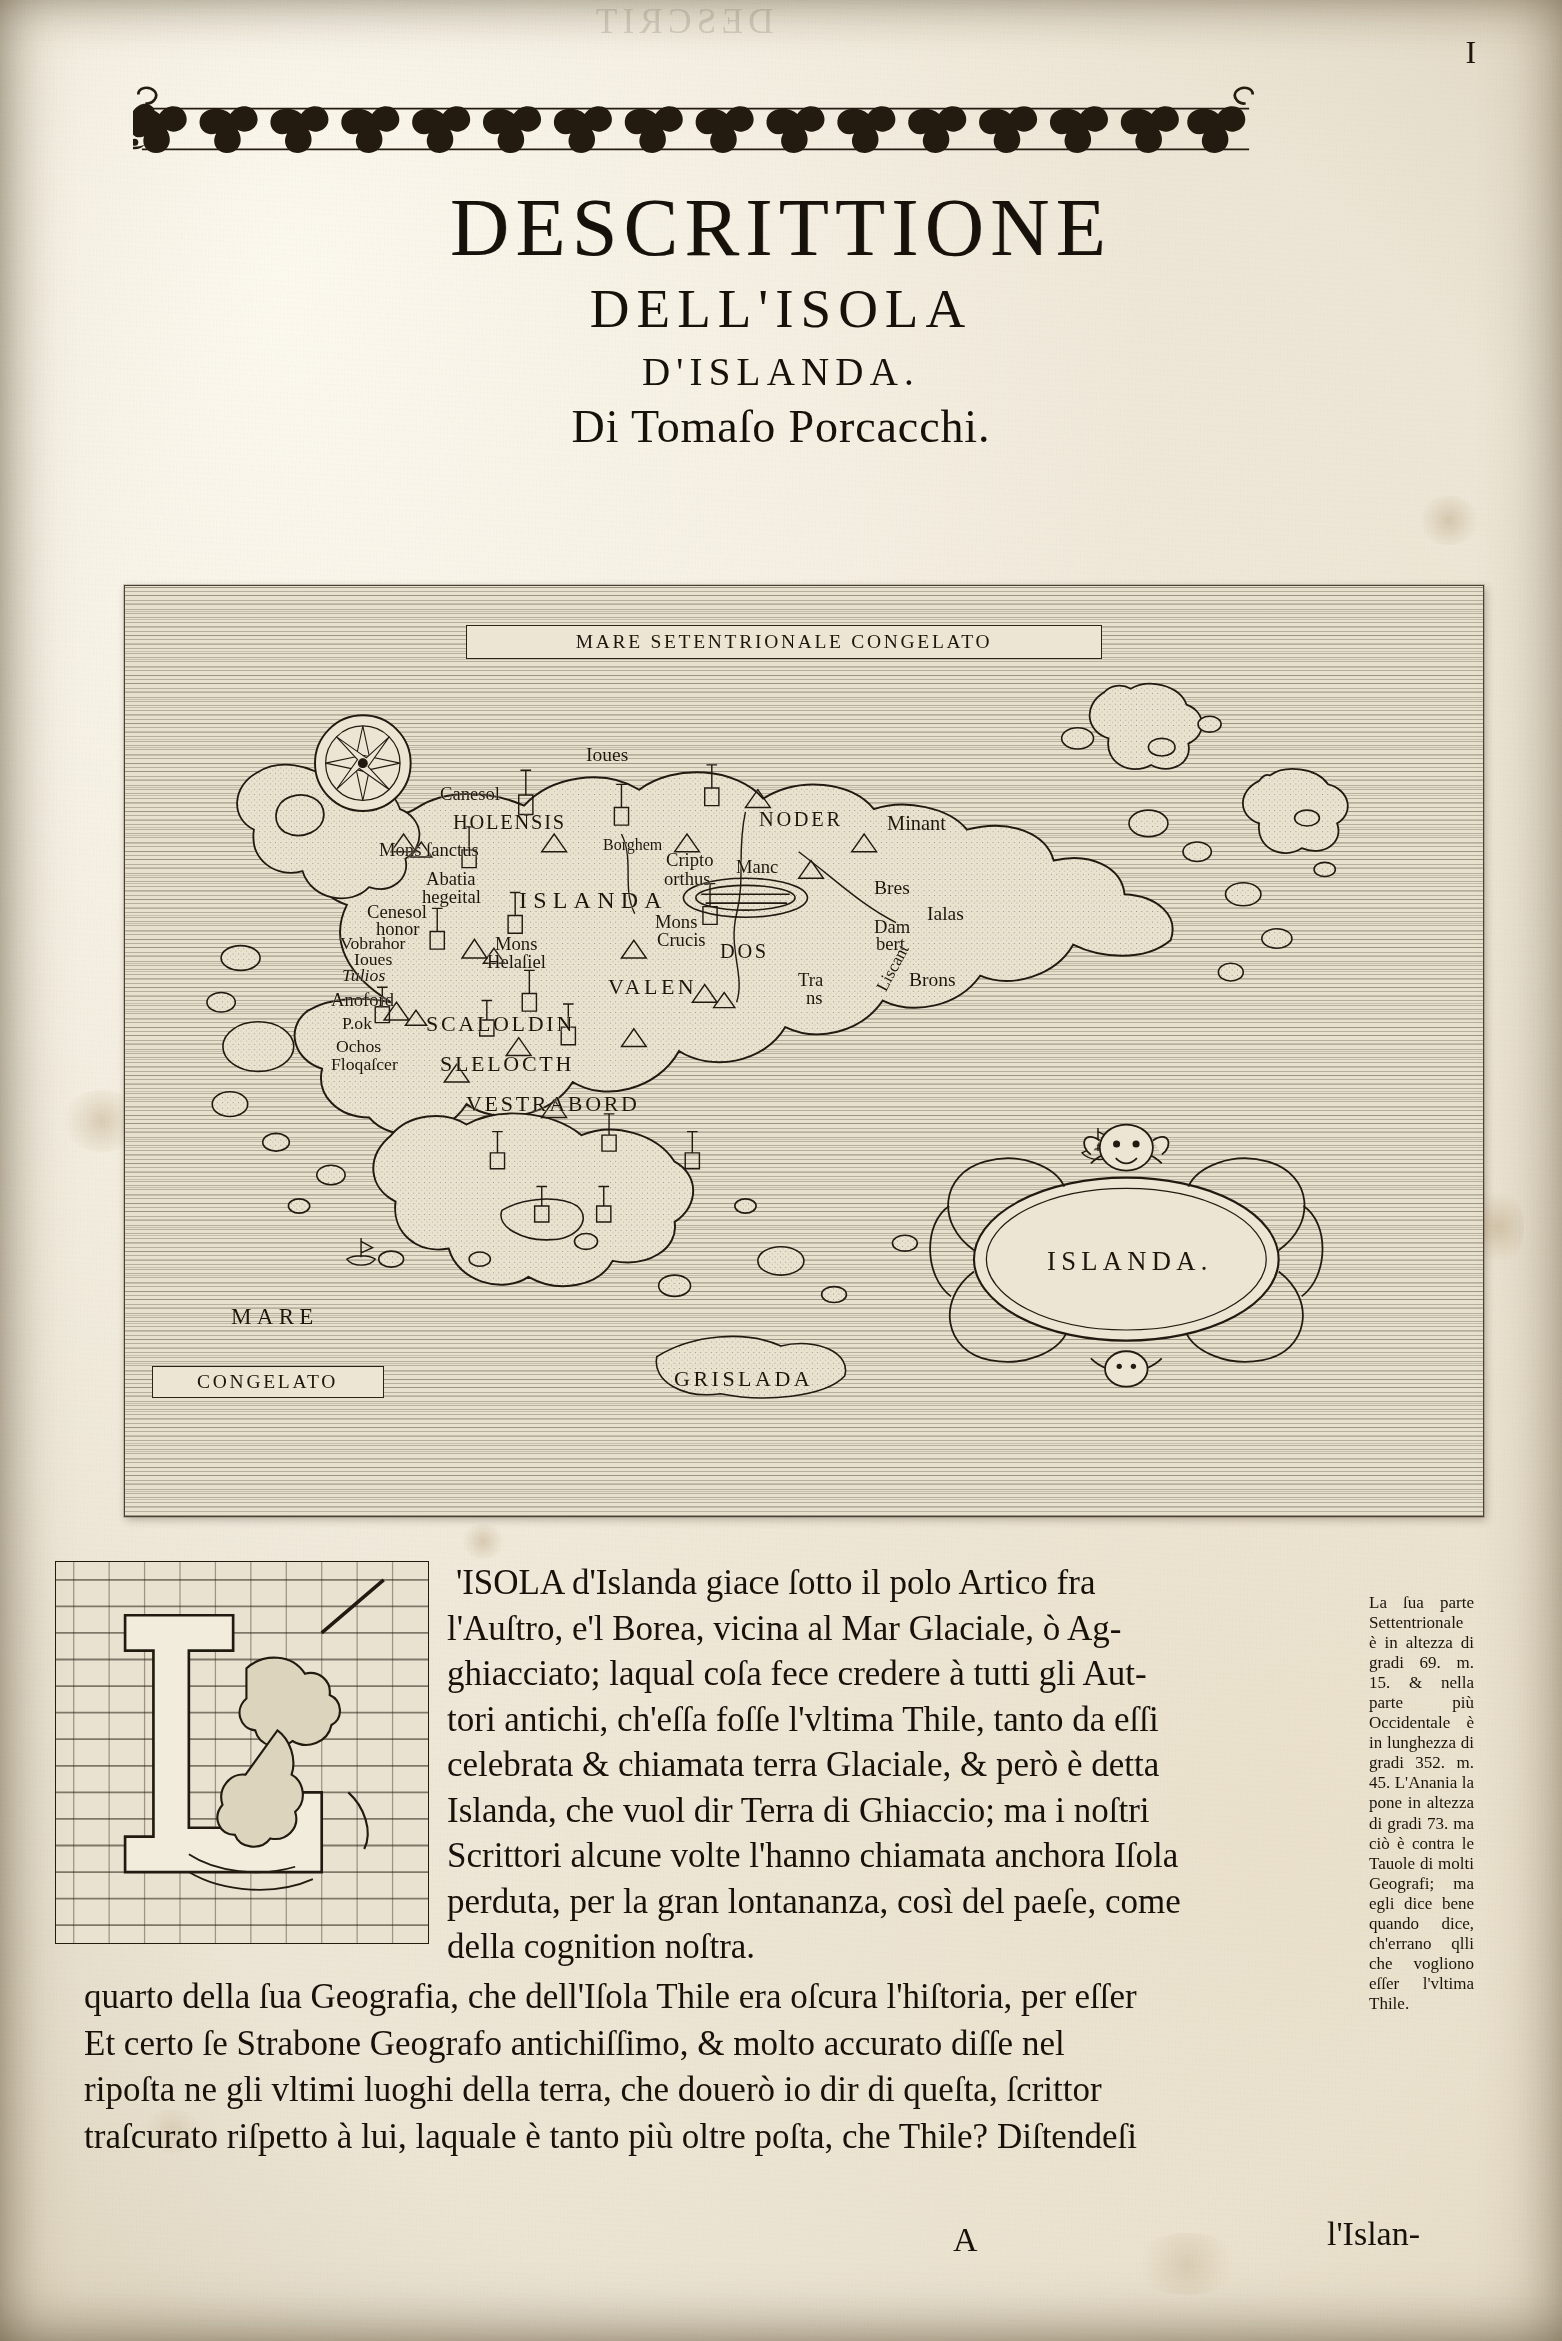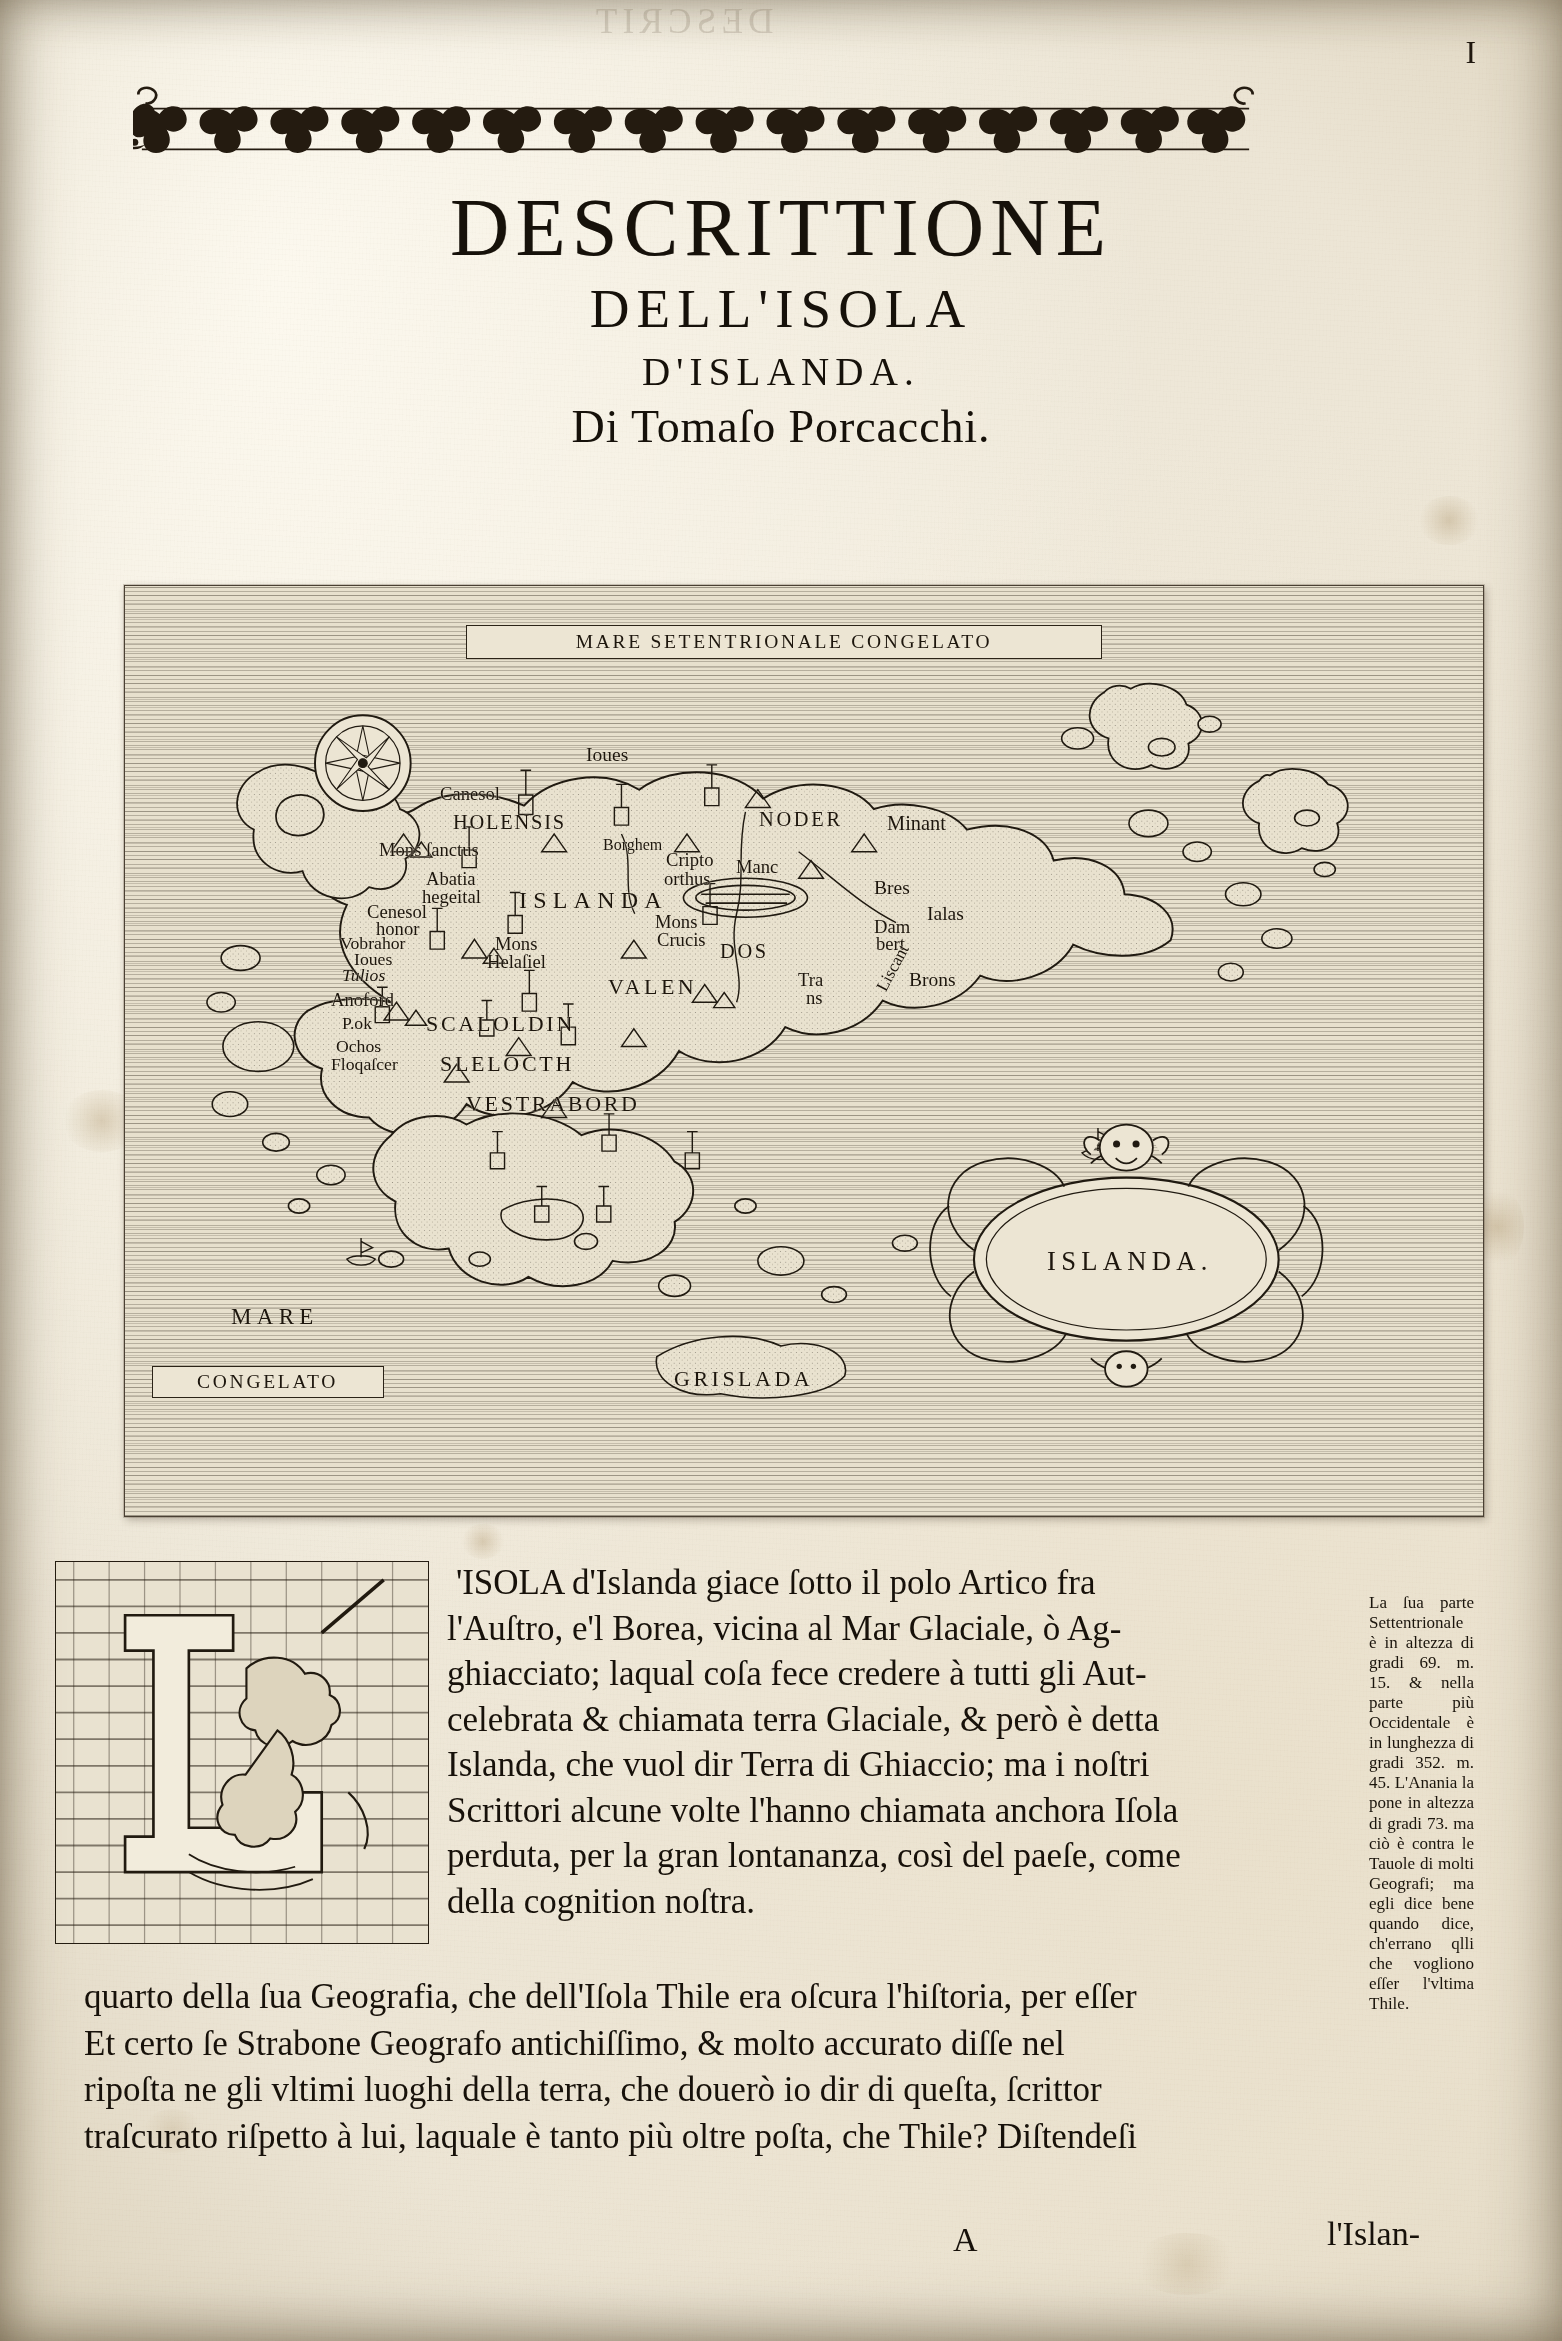--- a/index.html
+++ b/index.html
@@ -611,20 +611,21 @@
       <g stroke="#211a10" stroke-width="2" fill="none">
         <path d="M150,330 c30,20 80,26 120,14 M150,350 c40,24 100,26 140,8"></path>
       </g>
     </svg>
   </div>
 
   <div class="maincol">
     <div class="firstline">'ISOLA d'Islanda giace ſotto il polo Artico fra</div>
     <div>l'Auſtro, e'l Borea, vicina al Mar Glaciale, ò Ag-</div>
     <div>ghiacciato; laqual coſa fece credere à tutti gli Aut-</div>
+    <div>tori antichi, ch'eſſa foſſe l'vltima Thile, tanto da eſſi</div>
     <div>celebrata &amp; chiamata terra Glaciale, &amp; però è detta</div>
     <div>Islanda, che vuol dir Terra di Ghiaccio; ma i noſtri</div>
     <div>Scrittori alcune volte l'hanno chiamata anchora Iſola</div>
     <div>perduta, per la gran lontananza, così del paeſe, come</div>
     <div>della cognition noſtra.</div>
   </div>
 
   <div class="marginnote">La ſua parte Settentrionale è in altezza di gradi 69. m. 15. &amp; nella parte più Occidentale è in lunghezza di gradi 352. m. 45. L'Anania la pone in altezza di gradi 73. ma ciò è contra le Tauole di molti Geografi; ma egli dice bene quando dice, ch'errano qlli che vogliono eſſer l'vltima Thile.</div>
 
   <div class="lowertext">

